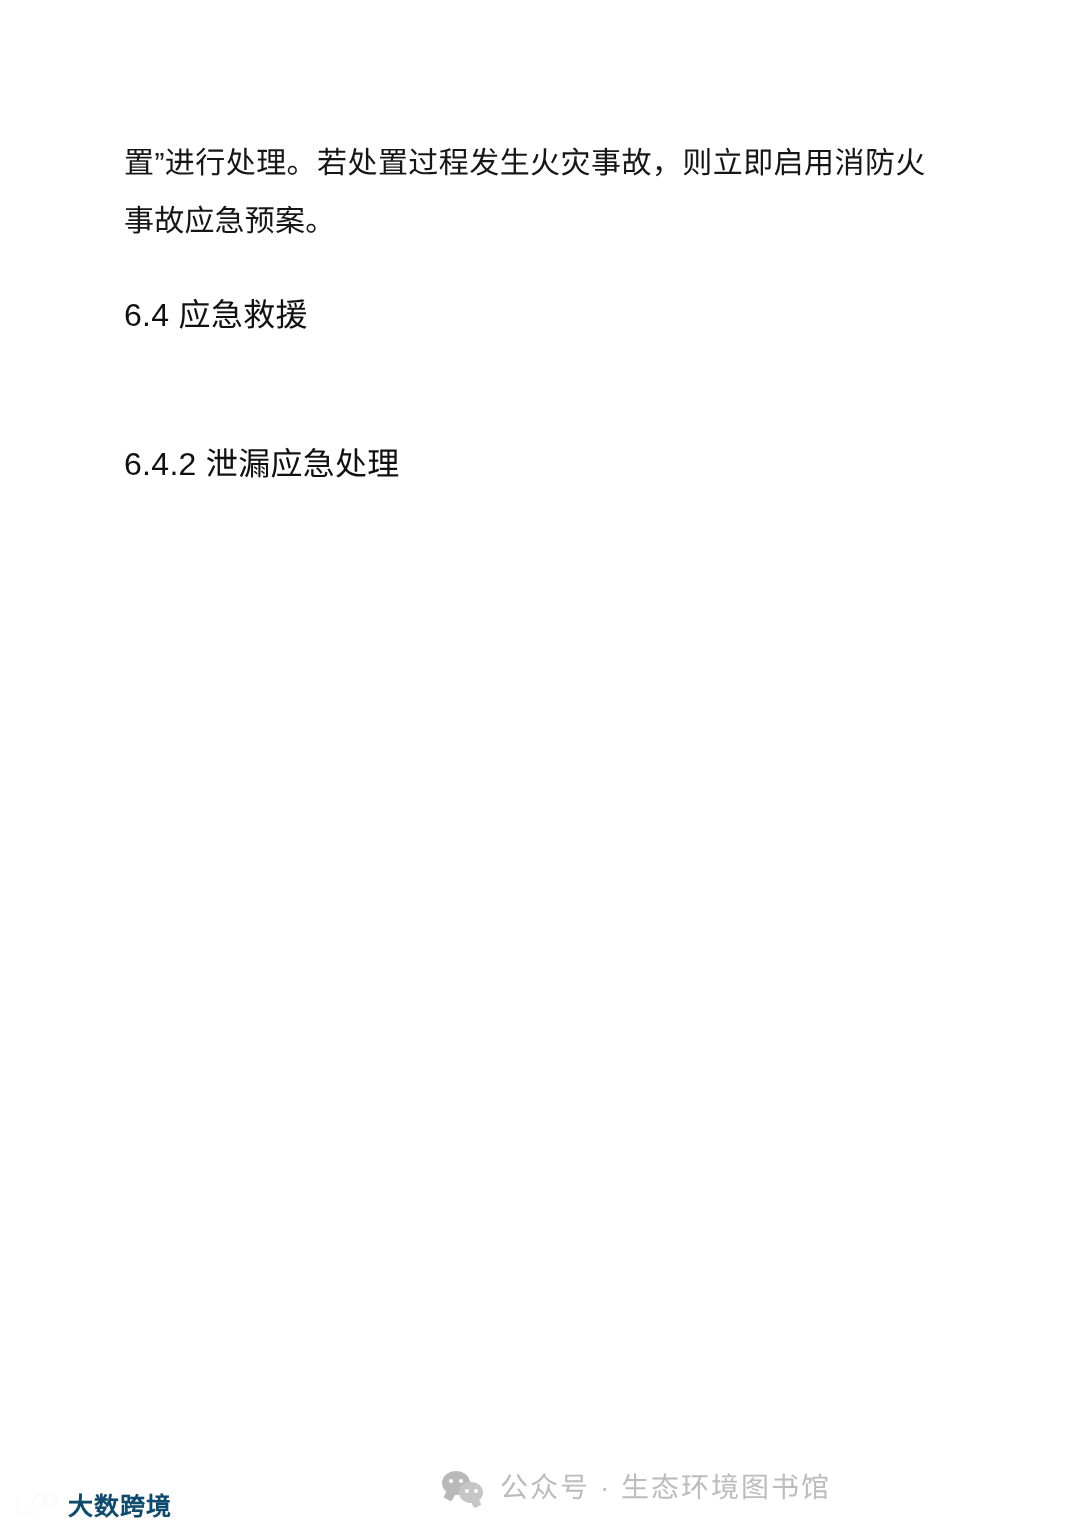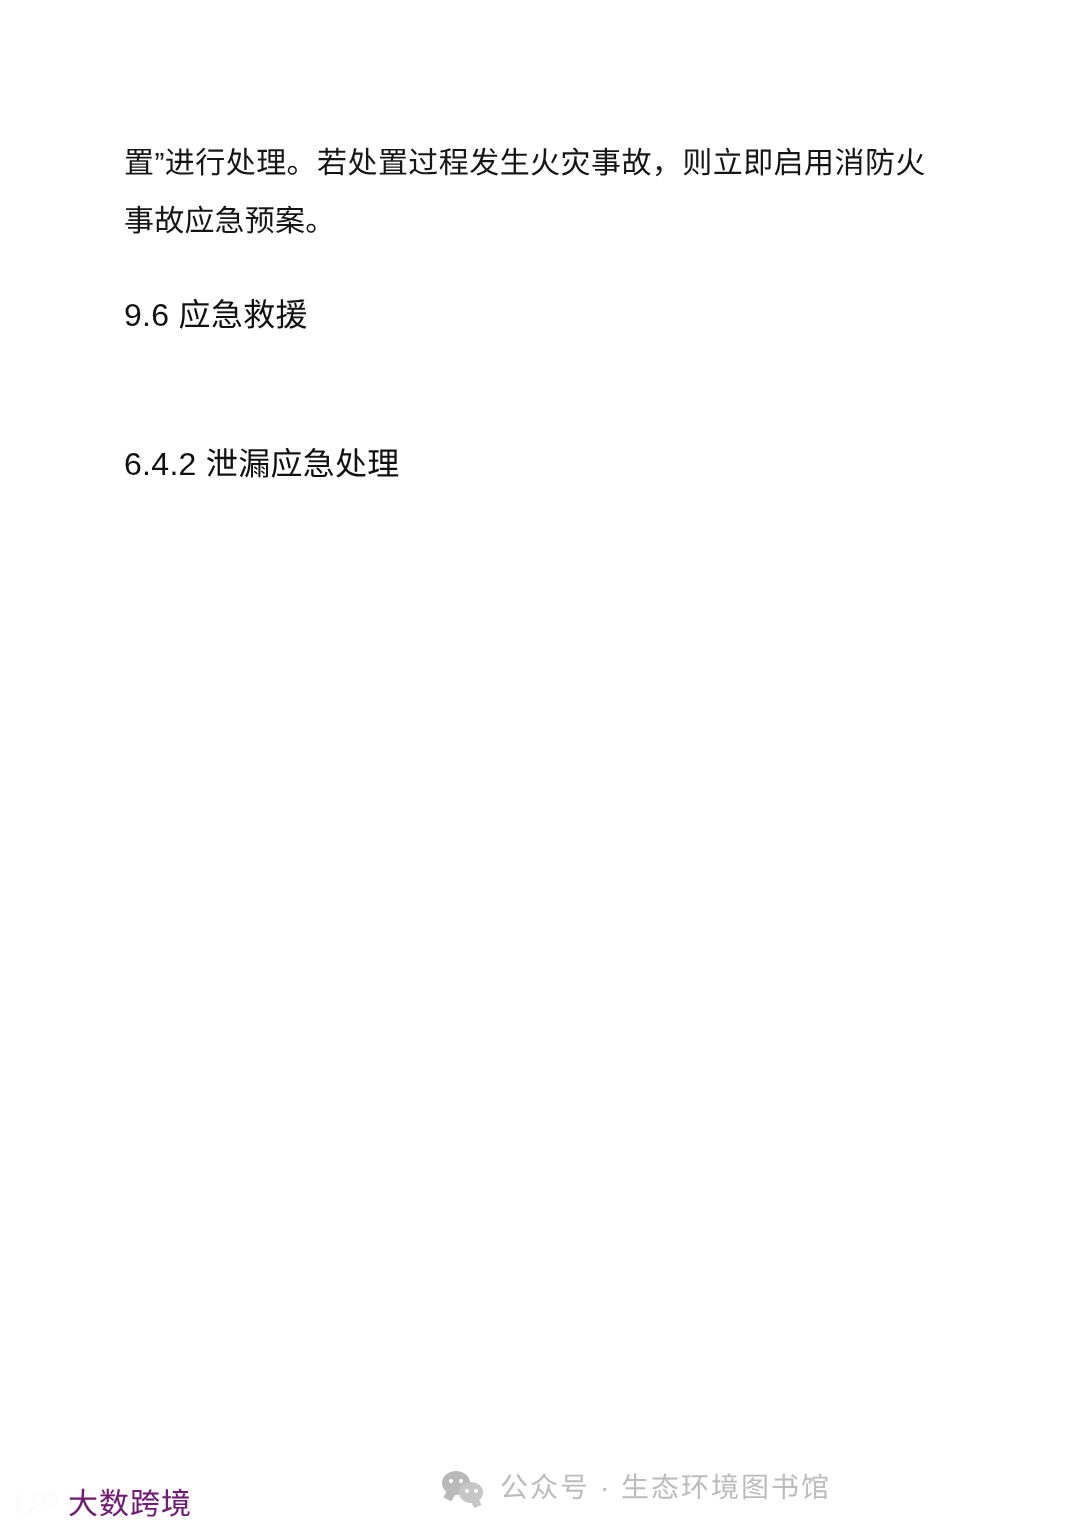--- a/index.html
+++ b/index.html
@@ -70,23 +70,23 @@
     gap: 8px;
     opacity: 1;
     pointer-events: none;
   }
   .wm-left .wm-mark {
     width: 46px;
     height: 26px;
     position: relative;
   }
   .wm-left .wm-text {
-    font-size: 30px;
-    font-weight: 400;
-    color: #701a75;
+    font-size: 25px;
+    font-weight: 700;
+    color: #0c4a6e;
     letter-spacing: 1px;
     text-shadow: 0 0 1px rgba(180,180,180,0.55);
     line-height: 1;
   }
 
   .wm-right {
     position: absolute;
     right: 93px;
     bottom: 22px;
     display: flex;
@@ -153,21 +153,21 @@
 
   <div class="content">
 
     <div class="sp-top"></div>
 
     <p class="para no-indent">置”进行处理。若处置过程发生火灾事故，则立即启用消防火灾事故应急预案。</p>
 
 
     <div class="sp-h4"></div>
 
-    <h2 class="heading">9.6 应急救援</h2>
+    <h2 class="heading">6.4 应急救援</h2>
 
     <div class="sp-after-h4"></div>
     <div class="sp-h41"></div>
 
 
     <div class="sp-after-h41"></div>
 
 
 
     <div class="sp-h42"></div>

